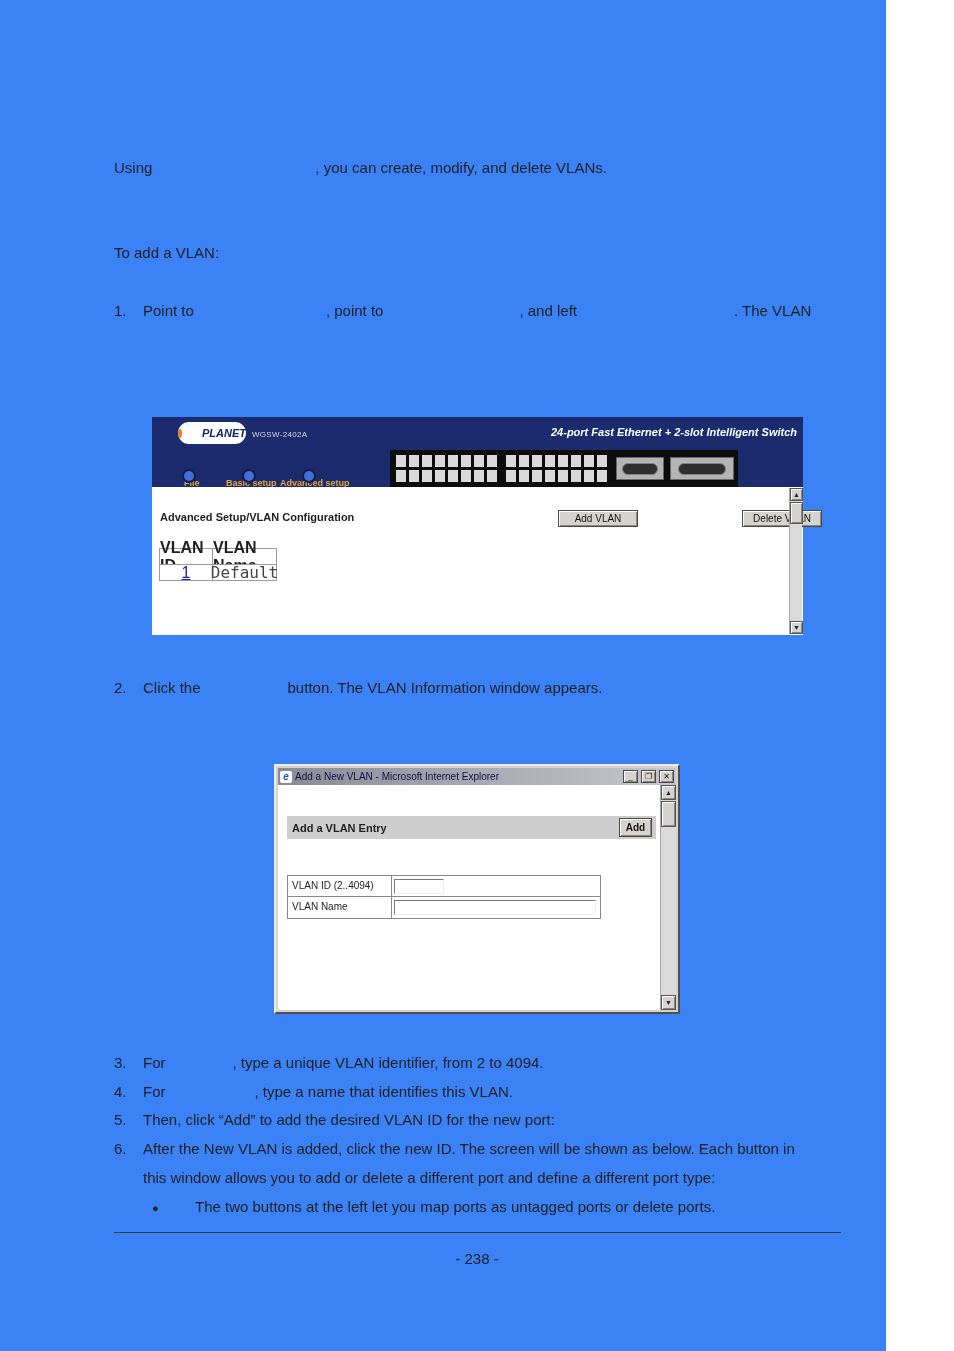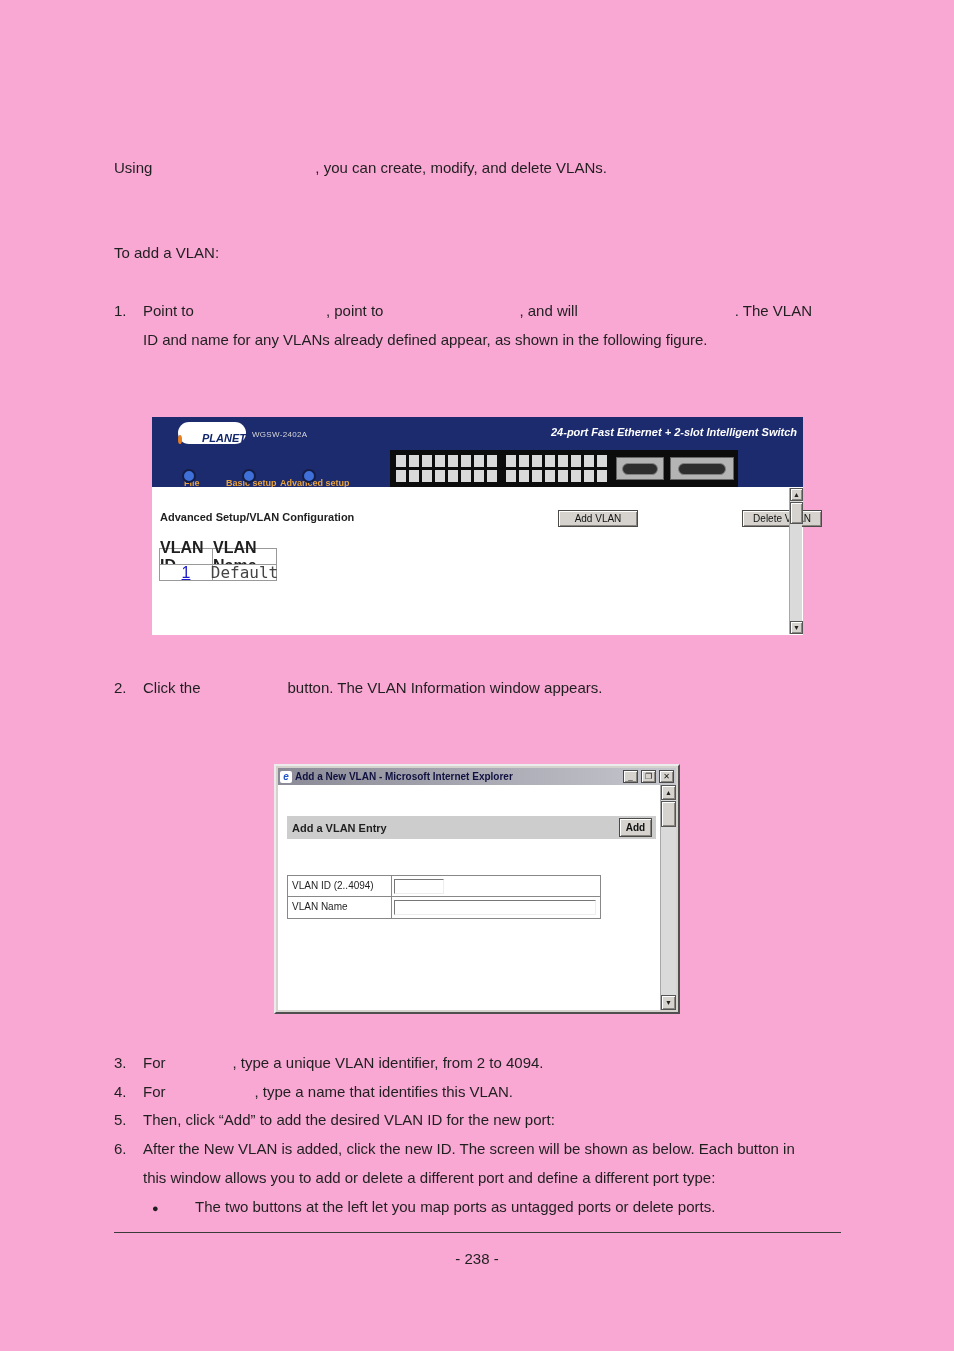--- a/index.html
+++ b/index.html
@@ -1,28 +1,28 @@
 <!DOCTYPE html>
 <html style="--navy: #1c2b6e; --orange: #e8a33c; --btnface: #d6d3ce; --link: #1a1acc; --tga: #8b8b97; --tgb: #c6c6ce;"><head>
 <meta charset="utf-8">
 <style>
   * { box-sizing: border-box; margin: 0; padding: 0; }
   body { background: #ffffff; font-family: "Liberation Sans", sans-serif; color: #1f1f1f; }
-  #page { position: relative; width: 954px; height: 1351px; background: #f9a8d4; overflow: hidden; }
+  #page { position: relative; width: 886px; height: 1351px; background: #3b82f6; overflow: hidden; }
   .abs { position: absolute; }
   .doc-text { font-size: 15px; line-height: 29px; white-space: nowrap; }
   .num { display: inline-block; width: 29px; }
   .gap { display: inline-block; height: 1px; }
   .cont { margin-left: 29px; }
 
   
   .sw { left: 152px; top: 417px; width: 651px; height: 218px; }
   .sw-top { left: 0; top: 0; width: 651px; height: 33px; background: var(--navy, #1c2b6e); }
   .sw-logo { left: 26px; top: 5px; width: 68px; height: 22px; background: #fff; border-radius: 11px;
-             display: flex; align-items: flex-end; justify-content: center; gap: 20px; }
+             display: flex; align-items: center; justify-content: center; gap: 20px; }
   .sw-logo-dot { width: 9px; height: 9px; border-radius: 50%; background: #e87f1e; }
   .sw-logo-text { font-size: 11px; font-weight: bold; font-style: italic; color: #12266b; }
   .sw-model { left: 100px; top: 13px; color: #d8d8d8; font-size: 8px; letter-spacing: 0.3px; }
   .sw-banner { right: 6px; top: 9px; color: #fff; font-size: 11px; font-weight: bold; font-style: italic; }
   .sw-menu { left: 0; top: 33px; width: 651px; height: 37px; background: var(--navy, #1c2b6e); }
   .menu-label { color: var(--orange, #e8a33c); font-size: 9px; font-weight: bold; top: 3px; white-space: nowrap; margin-top: 25px; }
   .menu-circle { width: 14px; height: 14px; border-radius: 50%; background: #3f6fd8; border: 2px solid #141d46; top: 19px; }
   .sw-panel { left: 238px; top: 0; width: 348px; height: 37px; background: #0c0c0c; }
   .port-group { top: 5px; width: 102px; height: 27px;
       background-image:
@@ -53,21 +53,21 @@
 
   
   .ie { left: 274px; top: 764px; width: 406px; height: 250px; background: var(--btnface, #d6d3ce);
         border: 2px solid; border-color: #ececec #4f4f4f #4f4f4f #ececec; }
   .ie-title { position: absolute; left: 2px; top: 2px; right: 2px; height: 17px;
               background: linear-gradient(90deg, var(--tga, #8b8b97), var(--tgb, #c6c6ce));
               display: flex; align-items: center; padding: 0 2px; gap: 3px; }
   .ie-ico { width: 12px; height: 12px; background: #fff; border-radius: 2px; color: #2255cc;
             font-weight: bold; font-size: 10px; font-style: italic; display: flex; align-items: center;
             justify-content: center; flex: 0 0 auto; }
-  .ie-title-text { font-size: 10px; font-weight: bold; color: #101040; flex: 1 1 auto;
+  .ie-title-text { font-size: 10px; font-weight: normal; color: #101040; flex: 1 1 auto;
                    white-space: nowrap; overflow: hidden; }
   .winbtn { width: 15px; height: 13px; font-size: 8px; flex: 0 0 auto; }
   .ie-client { position: absolute; left: 2px; top: 19px; right: 2px; bottom: 2px; background: #fff; padding-left: 24px; }
   .ie-scroll { position: absolute; top: 0; right: 0; bottom: 0; width: 16px; background: #dadada;
                border-left: 1px solid #a8a8a8; }
   .entry-head { left: 9px; top: 31px; width: 369px; height: 23px; background: #cdcdcd;
                 display: flex; align-items: center; padding-left: 5px; font-size: 11px; font-weight: bold; }
   .add-btn { position: absolute; right: 4px; top: 2px; width: 33px; height: 19px; }
   .form { left: 9px; top: 71px; width: 314px; height: 44px; border: 1px solid #888; background: #fff; margin-top: 19px; }
   .frow { position: relative; height: 21px; }
@@ -86,23 +86,22 @@
 <div id="page">
 
   <div class="abs doc-text" style="left:114px; top:153px;">
     <span>Using</span><span class="gap" style="width:163px"></span><span>, you can create, modify, and delete VLANs.</span>
   </div>
 
   <div class="abs doc-text" style="left:114px; top:238px;">To add a VLAN:</div>
 
   <div class="abs doc-text" style="left:114px; top:296px; width:740px;">
     <div class="line">
-      <span class="num">1.</span><span>Point to</span><span class="gap" style="width:132px"></span><span>, point to</span><span class="gap" style="width:136px"></span><span>, and will</span><span class="gap" style="width:157px"></span><span>. The VLAN</span>
-    </div>
-    <div class="line cont">ID and name for any VLANs already defined appear, as shown in the following figure.</div>
+      <span class="num">1.</span><span>Point to</span><span class="gap" style="width:132px"></span><span>, point to</span><span class="gap" style="width:136px"></span><span>, and left</span><span class="gap" style="width:157px"></span><span>. The VLAN</span>
+    </div>
   </div>
 
   <div class="abs sw">
 
     <div class="abs sw-top">
       <div class="abs sw-logo">
         <span class="sw-logo-dot"></span>
         <span class="sw-logo-text">PLANET</span>
       </div>
       <div class="abs sw-model">WGSW-2402A</div>

